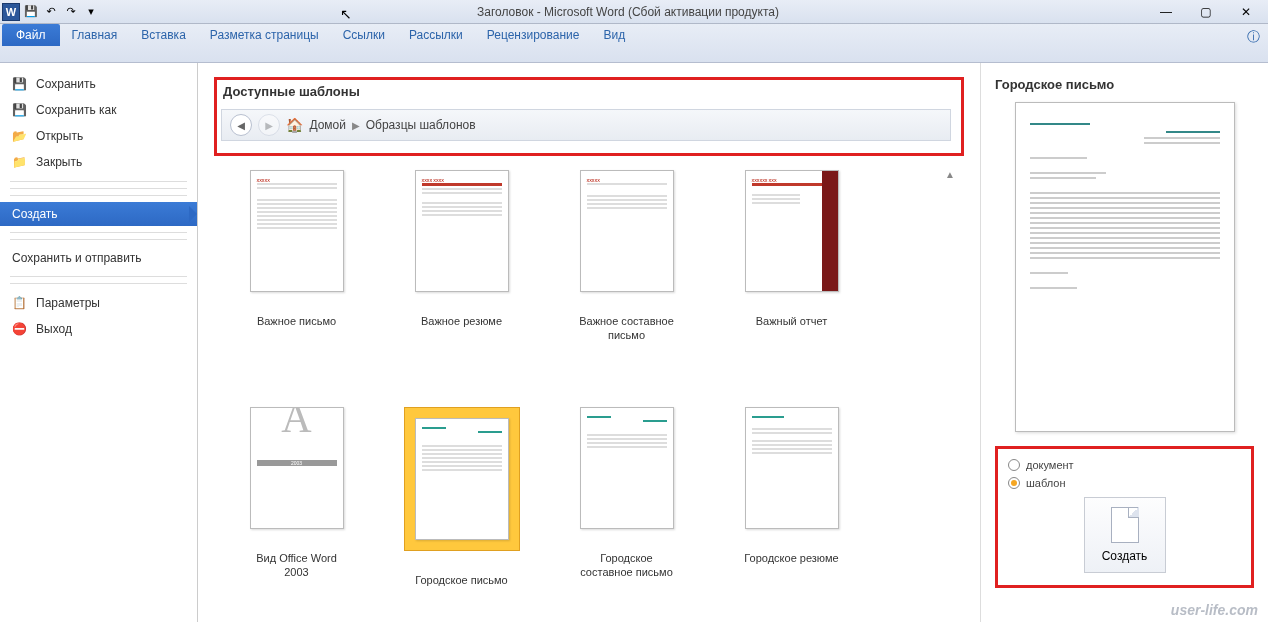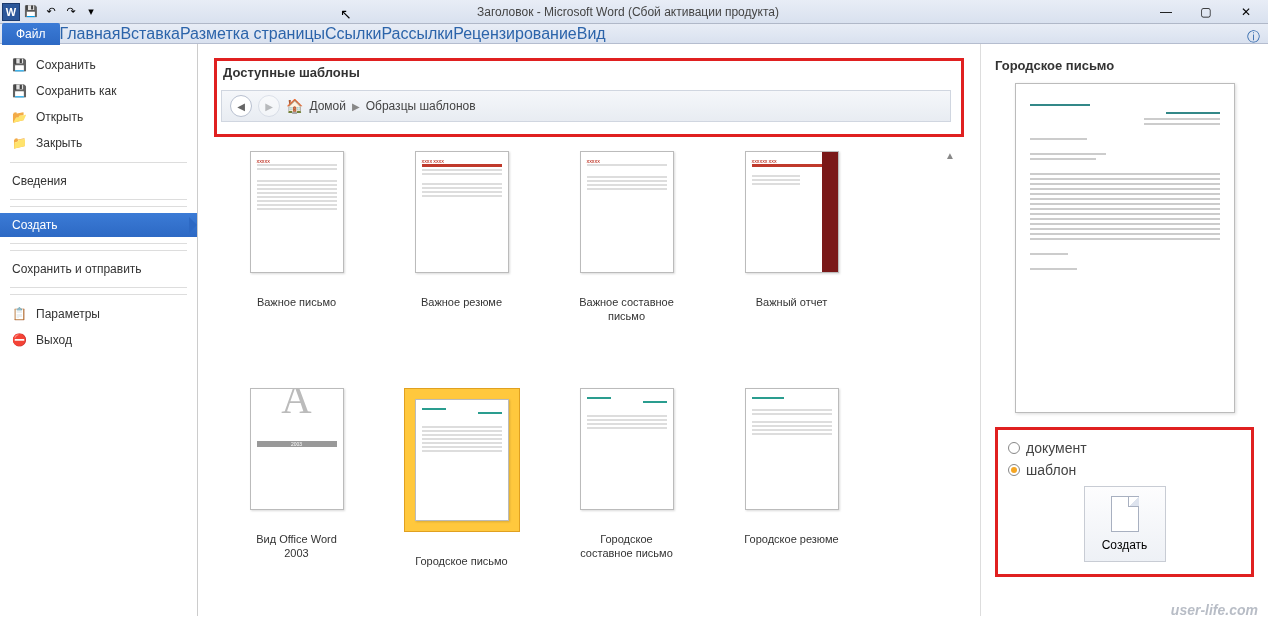--- a/index.html
+++ b/index.html
@@ -8,23 +8,23 @@
 
 .titlebar { height: 24px; background: linear-gradient(#e8edf6, #d9e1ef); display: flex; align-items: center; border-bottom: 1px solid #b0b8c8; }
 .qat { display: flex; align-items: center; gap: 2px; padding-left: 2px; }
 .qat-icon { width: 18px; height: 18px; display: flex; align-items: center; justify-content: center; font-size: 11px; }
 .word-icon { width: 18px; height: 18px; background: #2b579a; color: #fff; font-weight: bold; display: flex; align-items: center; justify-content: center; font-size: 11px; border: 1px solid #1a3a6e; }
 .title-center { flex: 1; text-align: center; font-size: 12px; color: #444; }
 .win-controls { display: flex; gap: 20px; padding-right: 12px; }
 .win-btn { width: 20px; height: 18px; display: flex; align-items: center; justify-content: center; cursor: default; }
 
 
-.ribbon-tabs { height: 20px; background: linear-gradient(#e8edf6, #d9e1ef); display: flex; align-items: center; border-bottom: 1px solid #b5bdcf; padding-left: 2px; position: relative; }
+.ribbon-tabs { height: 39px; background: linear-gradient(#e8edf6, #d9e1ef); display: flex; align-items: flex-start; border-bottom: 1px solid #b5bdcf; padding-left: 2px; position: relative; }
 .file-tab { background: linear-gradient(#3b7bd6,#2d69c4); color: #fff; padding: 4px 14px; font-size: 12px; border-radius: 2px 2px 0 0; cursor: default; }
-.ribbon-tab { padding: 4px 0; font-size: 16px; color: #2c64aa; cursor: default; }
+.ribbon-tab { padding: 4px 12px; font-size: 12px; color: #2c64aa; cursor: default; }
 .ribbon-help { position: absolute; right: 8px; top: 4px; color: #2c64aa; font-size: 13px; }
 
 
 .backstage { display: flex; height: 572px; }
 .side { width: 198px; background: #fff; border-right: 1px solid #ccc; padding-top: 8px; }
 .side-item { display: flex; align-items: center; gap: 8px; padding: 5px 12px; font-size: 12px; color: #333; cursor: default; }
 .side-item.selected { background: linear-gradient(#3b7bd6,#2d69c4); color: #fff; position: relative; }
 .side-item.selected::after { content: ""; position: absolute; right: -8px; top: 50%; transform: translateY(-50%); border: 8px solid transparent; border-left-color: #2d69c4; }
 .side-sep { height: 1px; background: #ddd; margin: 6px 10px; }
 .side-icon { width: 16px; height: 16px; display: flex; align-items: center; justify-content: center; }
@@ -51,21 +51,21 @@
 
 .right { width: 288px; border-left: 1px solid #ddd; padding: 14px 14px 0 14px; background: #fff; }
 .right-title { font-size: 13px; font-weight: bold; color: #333; margin-bottom: 10px; }
 .preview { width: 220px; height: 330px; margin: 0 auto 14px; border: 1px solid #bbb; background: #fff; padding: 18px 14px; font-size: 4px; line-height: 5px; color: #888; box-shadow: 1px 1px 3px rgba(0,0,0,0.15); }
 .preview .hr { border-top: 2px solid #338888; margin: 2px 0 6px; width: 60px; }
 .preview .hr-r { border-top: 2px solid #338888; margin: 0 0 4px auto; width: 54px; }
 .preview .line { background: #ccc; height: 2px; margin-bottom: 3px; }
 .preview .gap { height: 10px; }
 
 .create-box { border: 3px solid #e02020; padding: 10px 10px 12px; }
-.radio-row { display: flex; align-items: center; gap: 6px; font-size: 14px; color: #444; margin-bottom: 6px; }
+.radio-row { display: flex; align-items: center; gap: 6px; font-size: 11px; color: #444; margin-bottom: 6px; }
 .radio { width: 12px; height: 12px; border-radius: 50%; border: 1px solid #888; display: inline-flex; align-items: center; justify-content: center; }
 .radio.checked::after { content: ""; width: 6px; height: 6px; border-radius: 50%; background: #f5a623; }
 .create-btn { margin: 8px auto 0; width: 82px; height: 76px; border: 1px solid #c8ccd4; background: linear-gradient(#fdfdfe,#eef1f6); display: flex; flex-direction: column; align-items: center; justify-content: center; gap: 6px; cursor: default; }
 .doc-icon { width: 28px; height: 36px; background: #fff; border: 1px solid #a8b0c0; position: relative; }
 .doc-icon::after { content: ""; position: absolute; right: -1px; top: -1px; width: 10px; height: 10px; background: linear-gradient(135deg, transparent 50%, #dde3ee 50%); border-left: 1px solid #a8b0c0; border-bottom: 1px solid #a8b0c0; }
 
 .cursor-img { position: absolute; left: 340px; top: 6px; font-size: 14px; color: #000; pointer-events: none; }
 .watermark { position: absolute; right: 10px; bottom: 4px; font-size: 14px; color: #b8bdc6; font-style: italic; font-weight: bold; }
 
 
@@ -120,23 +120,20 @@
       </div>
     <div class="side-item">
         <span class="side-icon">📂</span>
         <span>Открыть</span>
       </div>
     <div class="side-item">
         <span class="side-icon">📁</span>
         <span>Закрыть</span>
       </div>
     <div class="side-sep"></div>
-    <div class="side-item">
-        <span>Сведения</span>
-      </div>
     <div class="side-sep"></div>
     <div class="side-sep"></div>
     <div class="side-item selected">
         <span>Создать</span>
       </div>
     <div class="side-sep"></div>
     <div class="side-sep"></div>
     <div class="side-item">
         <span>Сохранить и отправить</span>
       </div>

